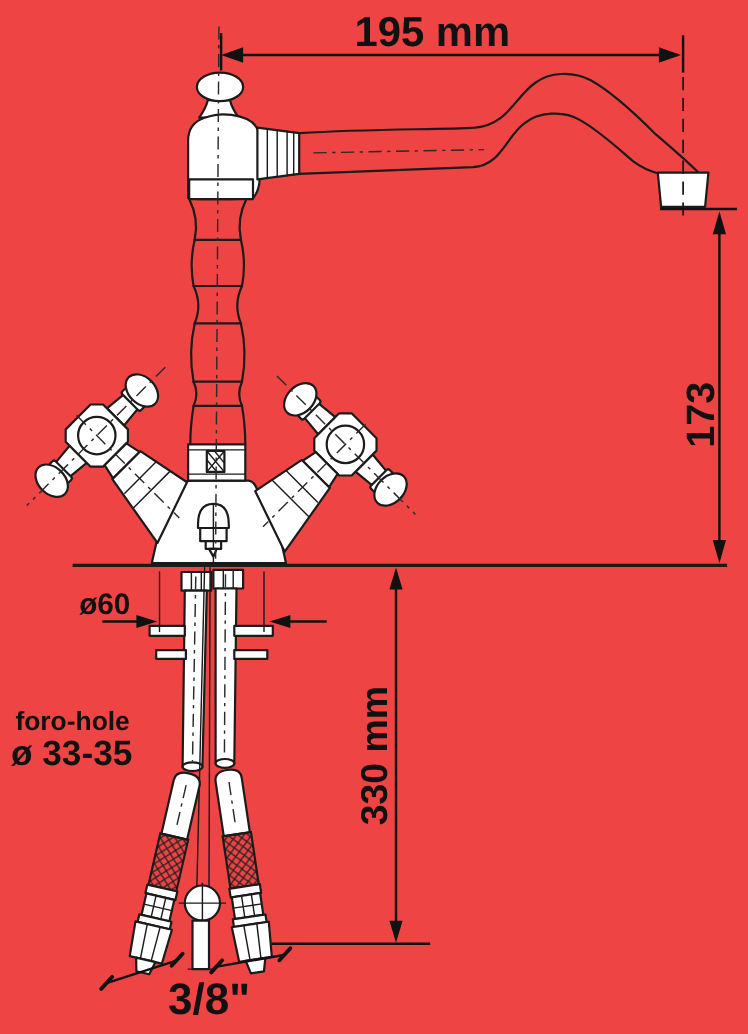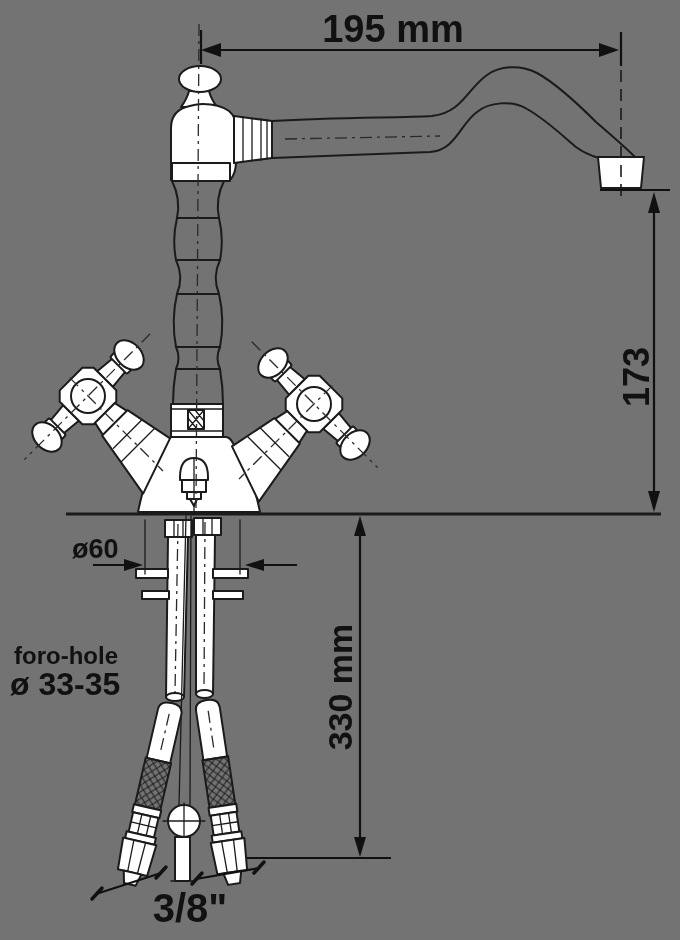--- a/index.html
+++ b/index.html
@@ -1,17 +1,17 @@
 <!DOCTYPE html>
 <html><head>
 <meta charset="utf-8">
 <style>
   html,body{margin:0;padding:0;background:#e8e8e8;}
   .canvas{
-    width:680px;height:940px;background:#737373;position:relative;overflow:hidden;
+    width:680px;height:940px;background:#ef4444;position:relative;overflow:hidden;
     font-family:"Liberation Sans", sans-serif;
     text-align:center;
   }
   svg{display:block;}
   .ln  {stroke:#1b1b1b;stroke-width:2;fill:none;stroke-linecap:round;stroke-linejoin:round;}
   .lnf {stroke:#1b1b1b;stroke-width:2;fill:#ffffff;stroke-linejoin:round;}
   .thin{stroke:#1b1b1b;stroke-width:1.3;fill:none;stroke-linecap:round;}
   .cl  {stroke:#2a2a2a;stroke-width:1.3;fill:none;stroke-dasharray:12 5 3 5;}
   .dash{stroke:#1b1b1b;stroke-width:1.6;fill:none;stroke-dasharray:12 7;}
   .dim {stroke:#111111;stroke-width:2.2;fill:none;}

